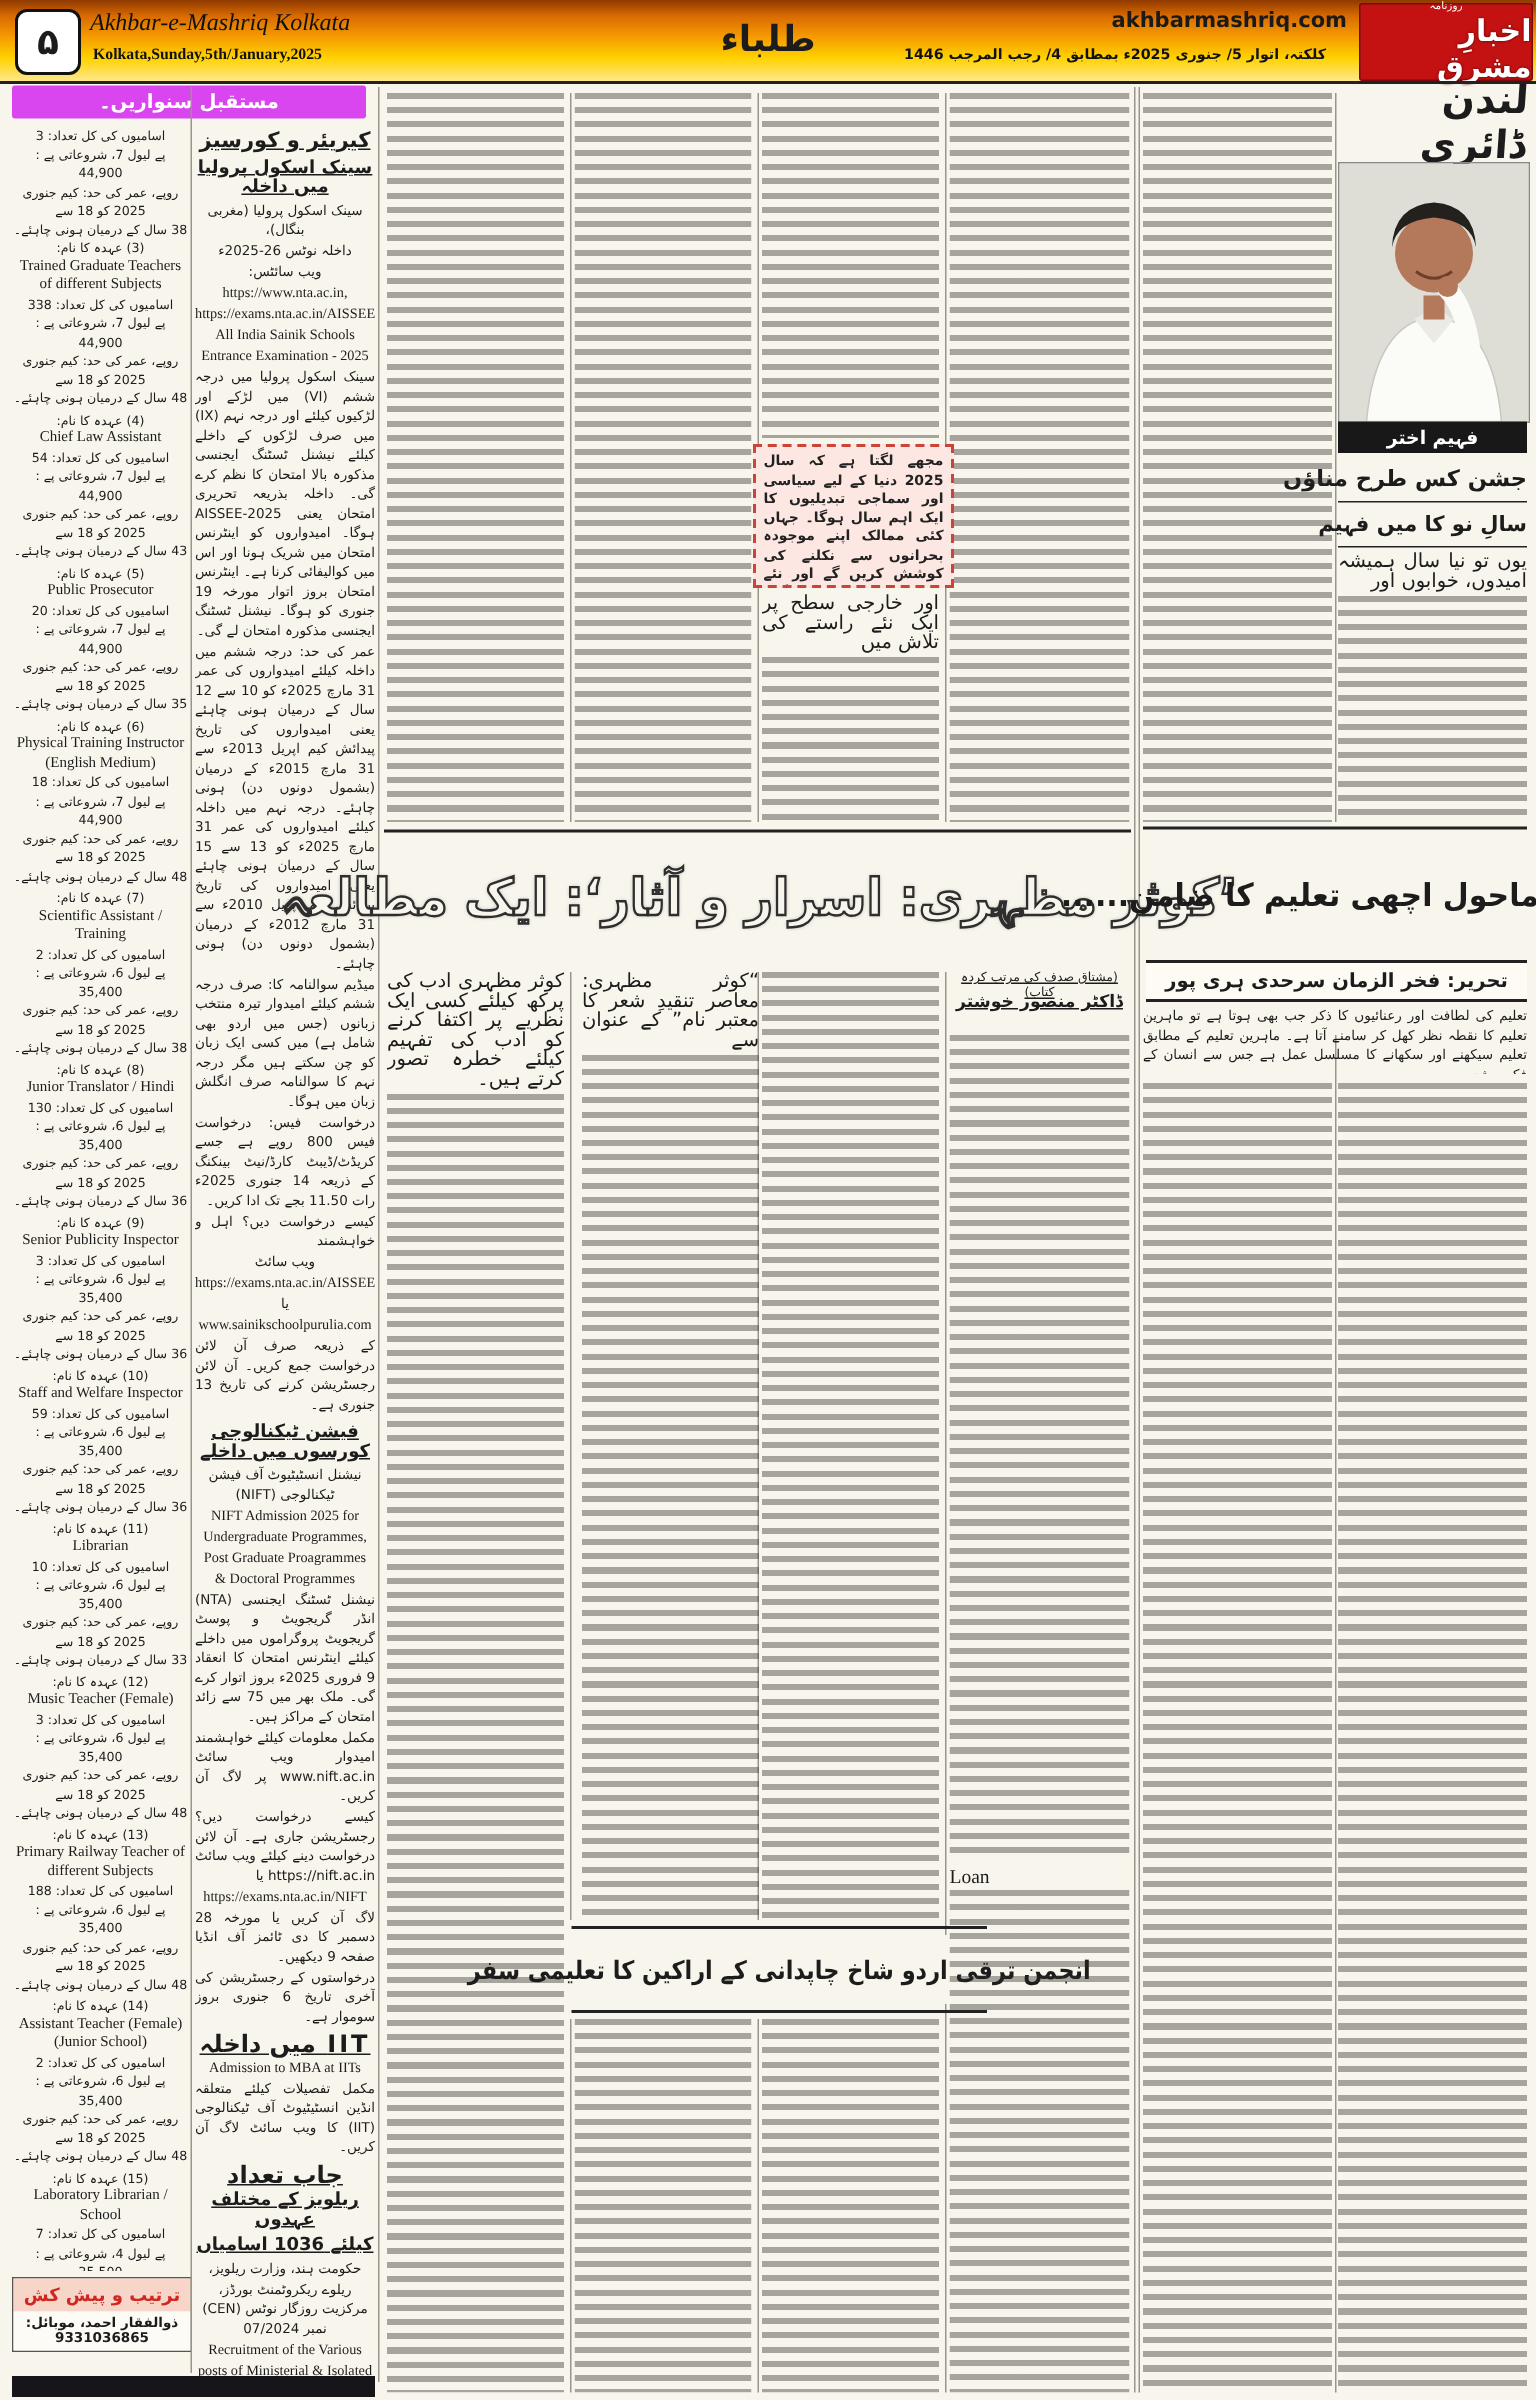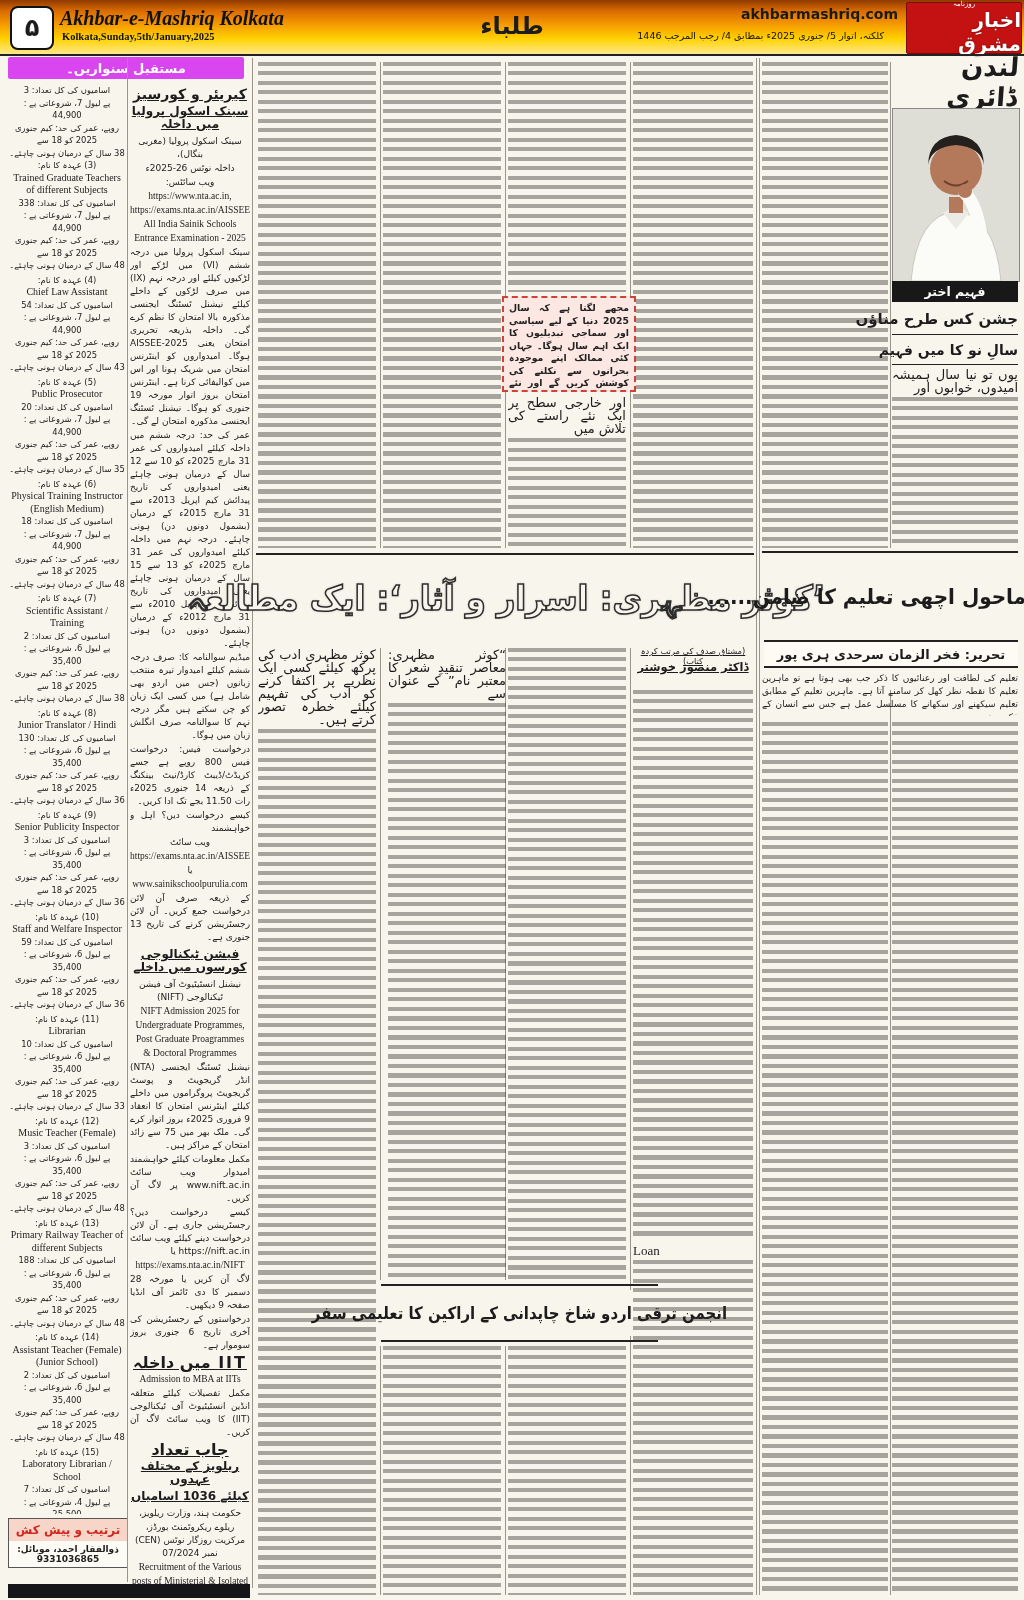--- a/index.html
+++ b/index.html
@@ -5,29 +5,29 @@
   html,body{margin:0;padding:0;background:#9a9a9a;}
   .page{position:relative;width:1024px;height:1600px;background:#f8f5ec;overflow:hidden;
         font-family:"DejaVu Sans",sans-serif;color:#1c1c1c;}
   
   .header{position:absolute;left:0;top:0;width:1024px;height:54px;
           background:linear-gradient(180deg,#8f3a00 0%,#d96b00 20%,#f59a00 45%,#ffd200 72%,#ffe88c 100%);}
   .pgnum{position:absolute;left:10px;top:6px;width:40px;height:40px;background:#fff;
          border:2px solid #111;border-radius:8px;display:flex;align-items:center;justify-content:center;
          font-size:24px;font-weight:bold;}
   .brand{position:absolute;left:60px;top:7px;font-family:"Liberation Serif",serif;
-         font-style:italic;font-weight:bold;font-size:20px;color:#111;}
+         font-style:italic;font-weight:normal;font-size:16px;color:#111;}
   .brand-date{position:absolute;left:62px;top:31px;font-family:"Liberation Serif",serif;
          font-weight:bold;font-size:10.5px;color:#111;}
   .section-title{position:absolute;left:412px;top:12px;width:200px;text-align:center;
          font-size:24px;font-weight:bold;direction:rtl;}
   .web{position:absolute;left:690px;top:6px;width:208px;text-align:right;font-weight:bold;
        font-size:14px;color:#1a1a1a;}
   .udate{position:absolute;left:596px;top:30px;width:288px;text-align:right;direction:rtl;
-       font-size:9.5px;font-weight:normal;color:#111;}
+       font-size:9.5px;font-weight:bold;color:#111;}
   .masthead{position:absolute;left:906px;top:2px;width:114px;height:50px;background:#c41212;
        border:1px solid #7a0b0b;border-radius:2px;display:flex;flex-direction:column;
        align-items:center;justify-content:center;color:#fff;}
   .masthead .small{font-size:7px;line-height:8px;}
   .masthead .big{font-size:20px;font-weight:bold;line-height:24px;direction:rtl;
        text-shadow:0 0 2px #5c0000;}
   .hrule{position:absolute;background:#222;}
   .vr{position:absolute;width:1px;background:#9a958a;}
   
   .txtcol{position:absolute;overflow:hidden;font-size:13px;line-height:13px;text-align:justify;

